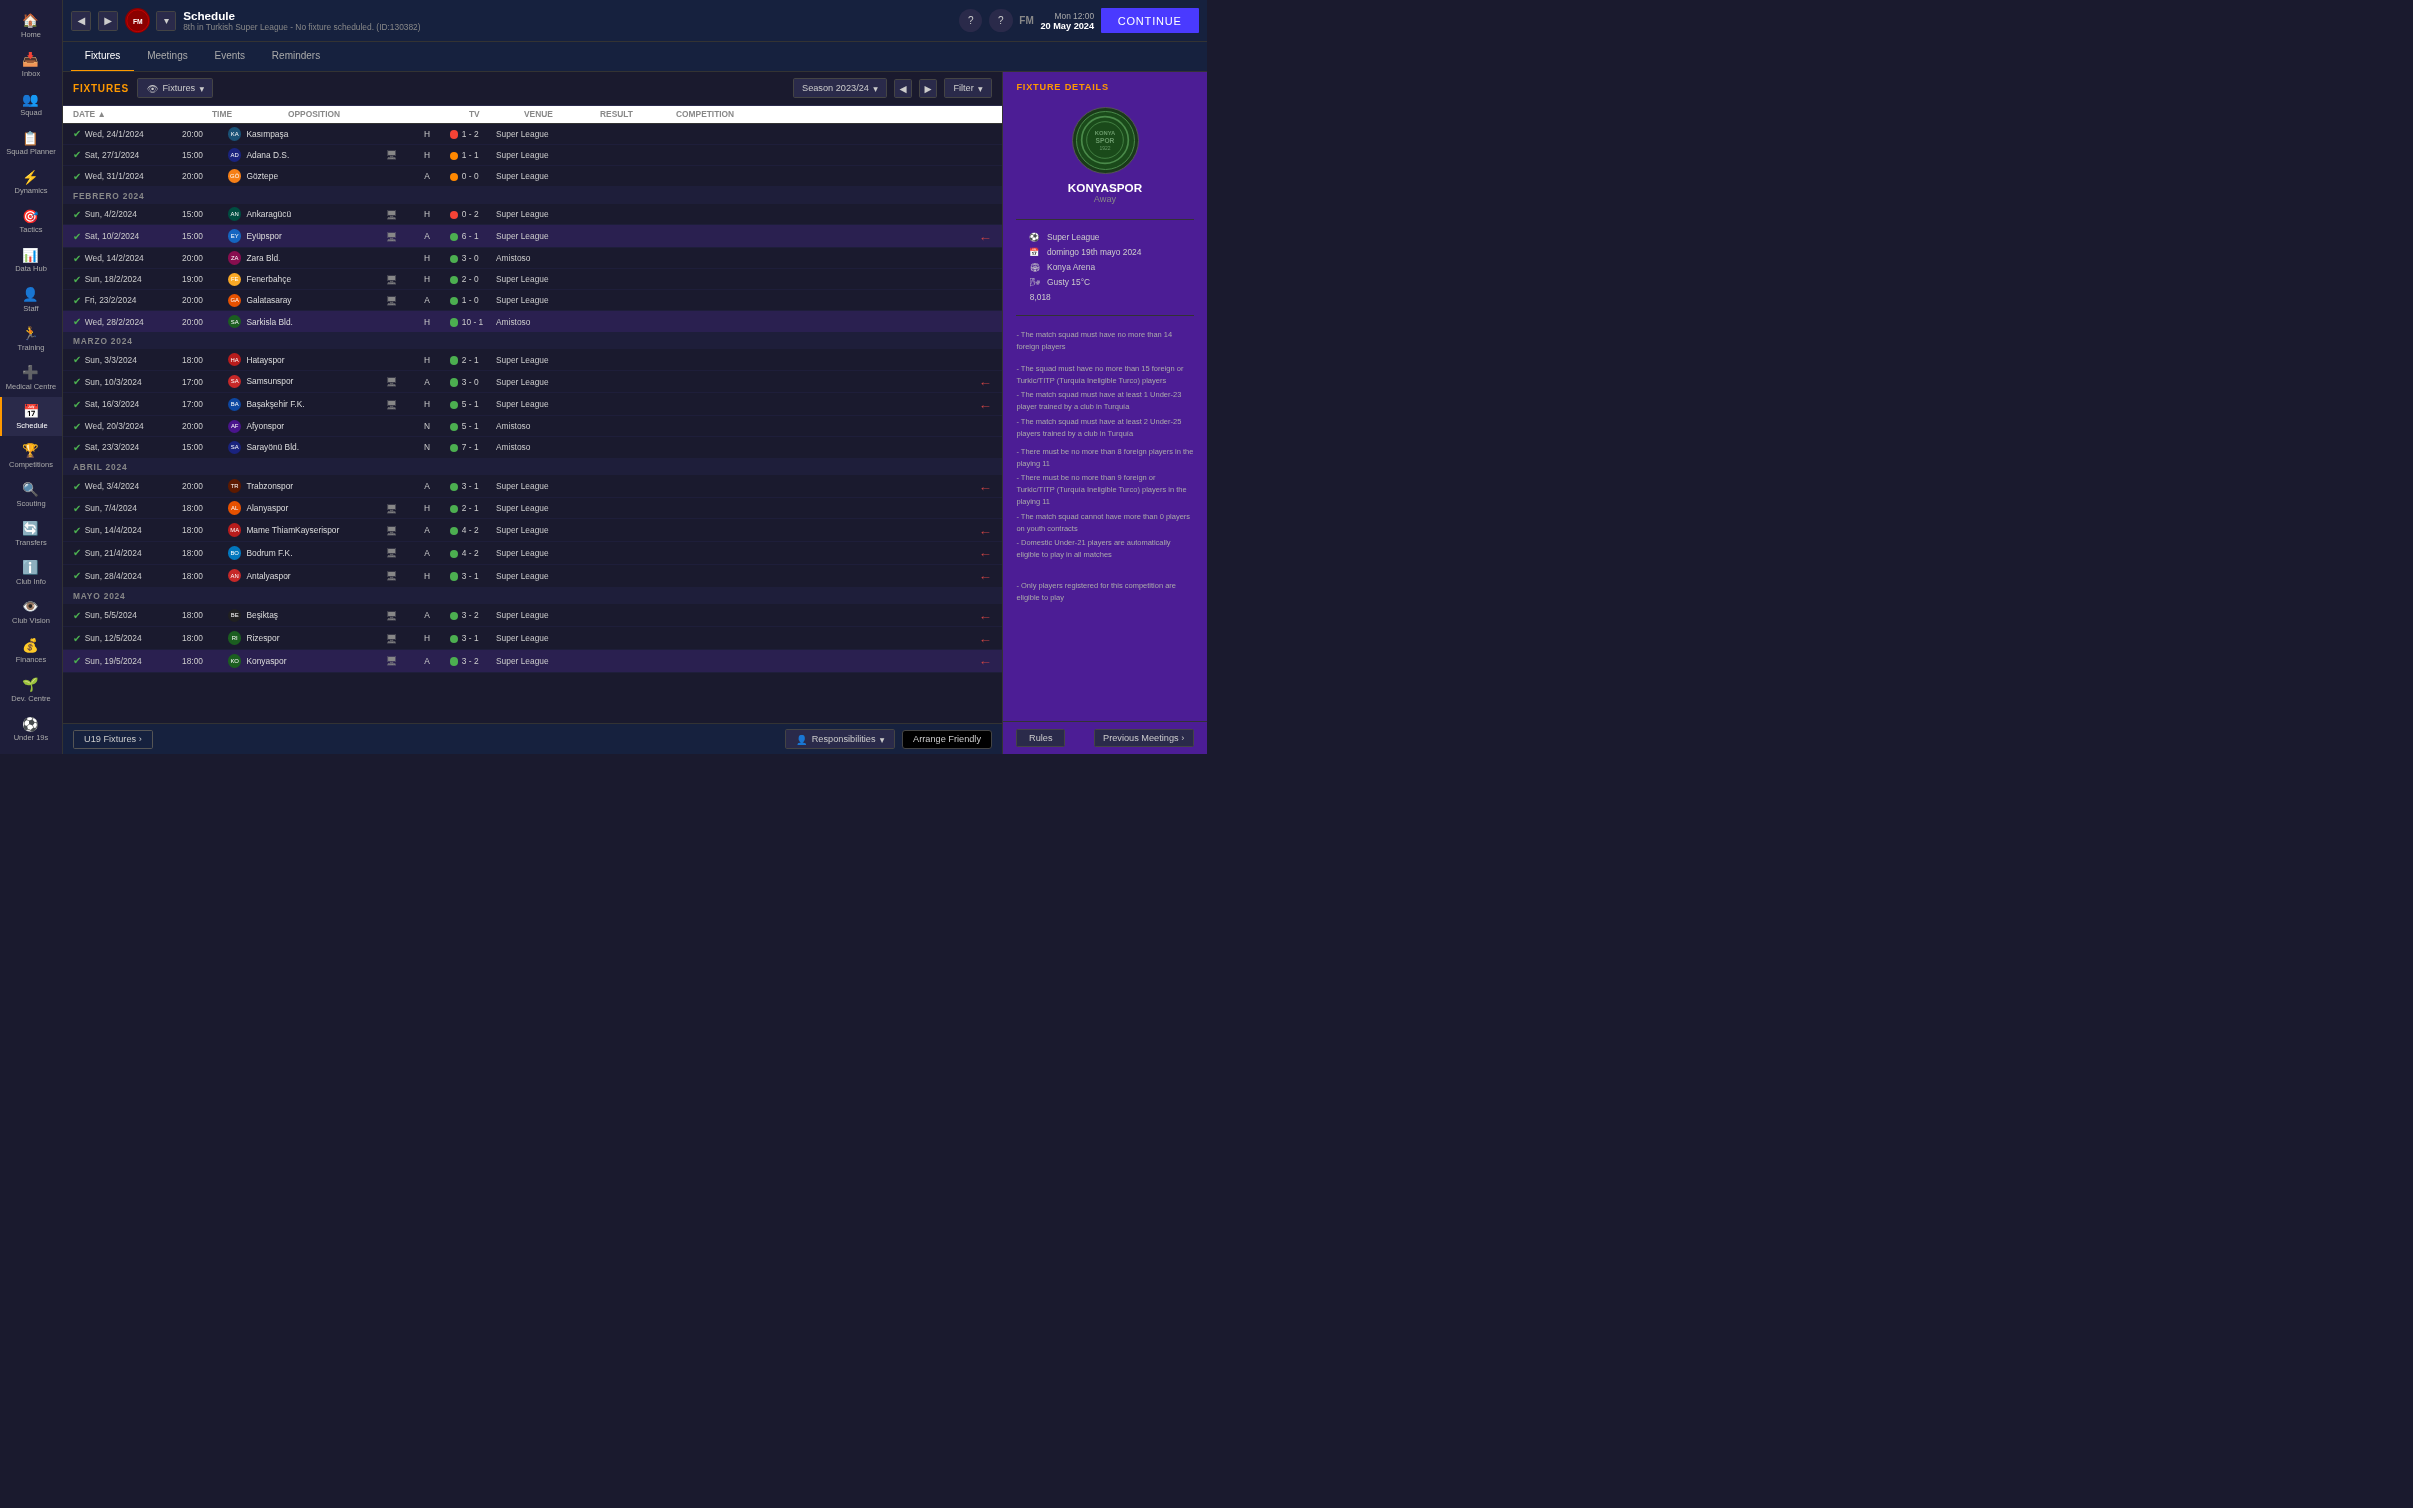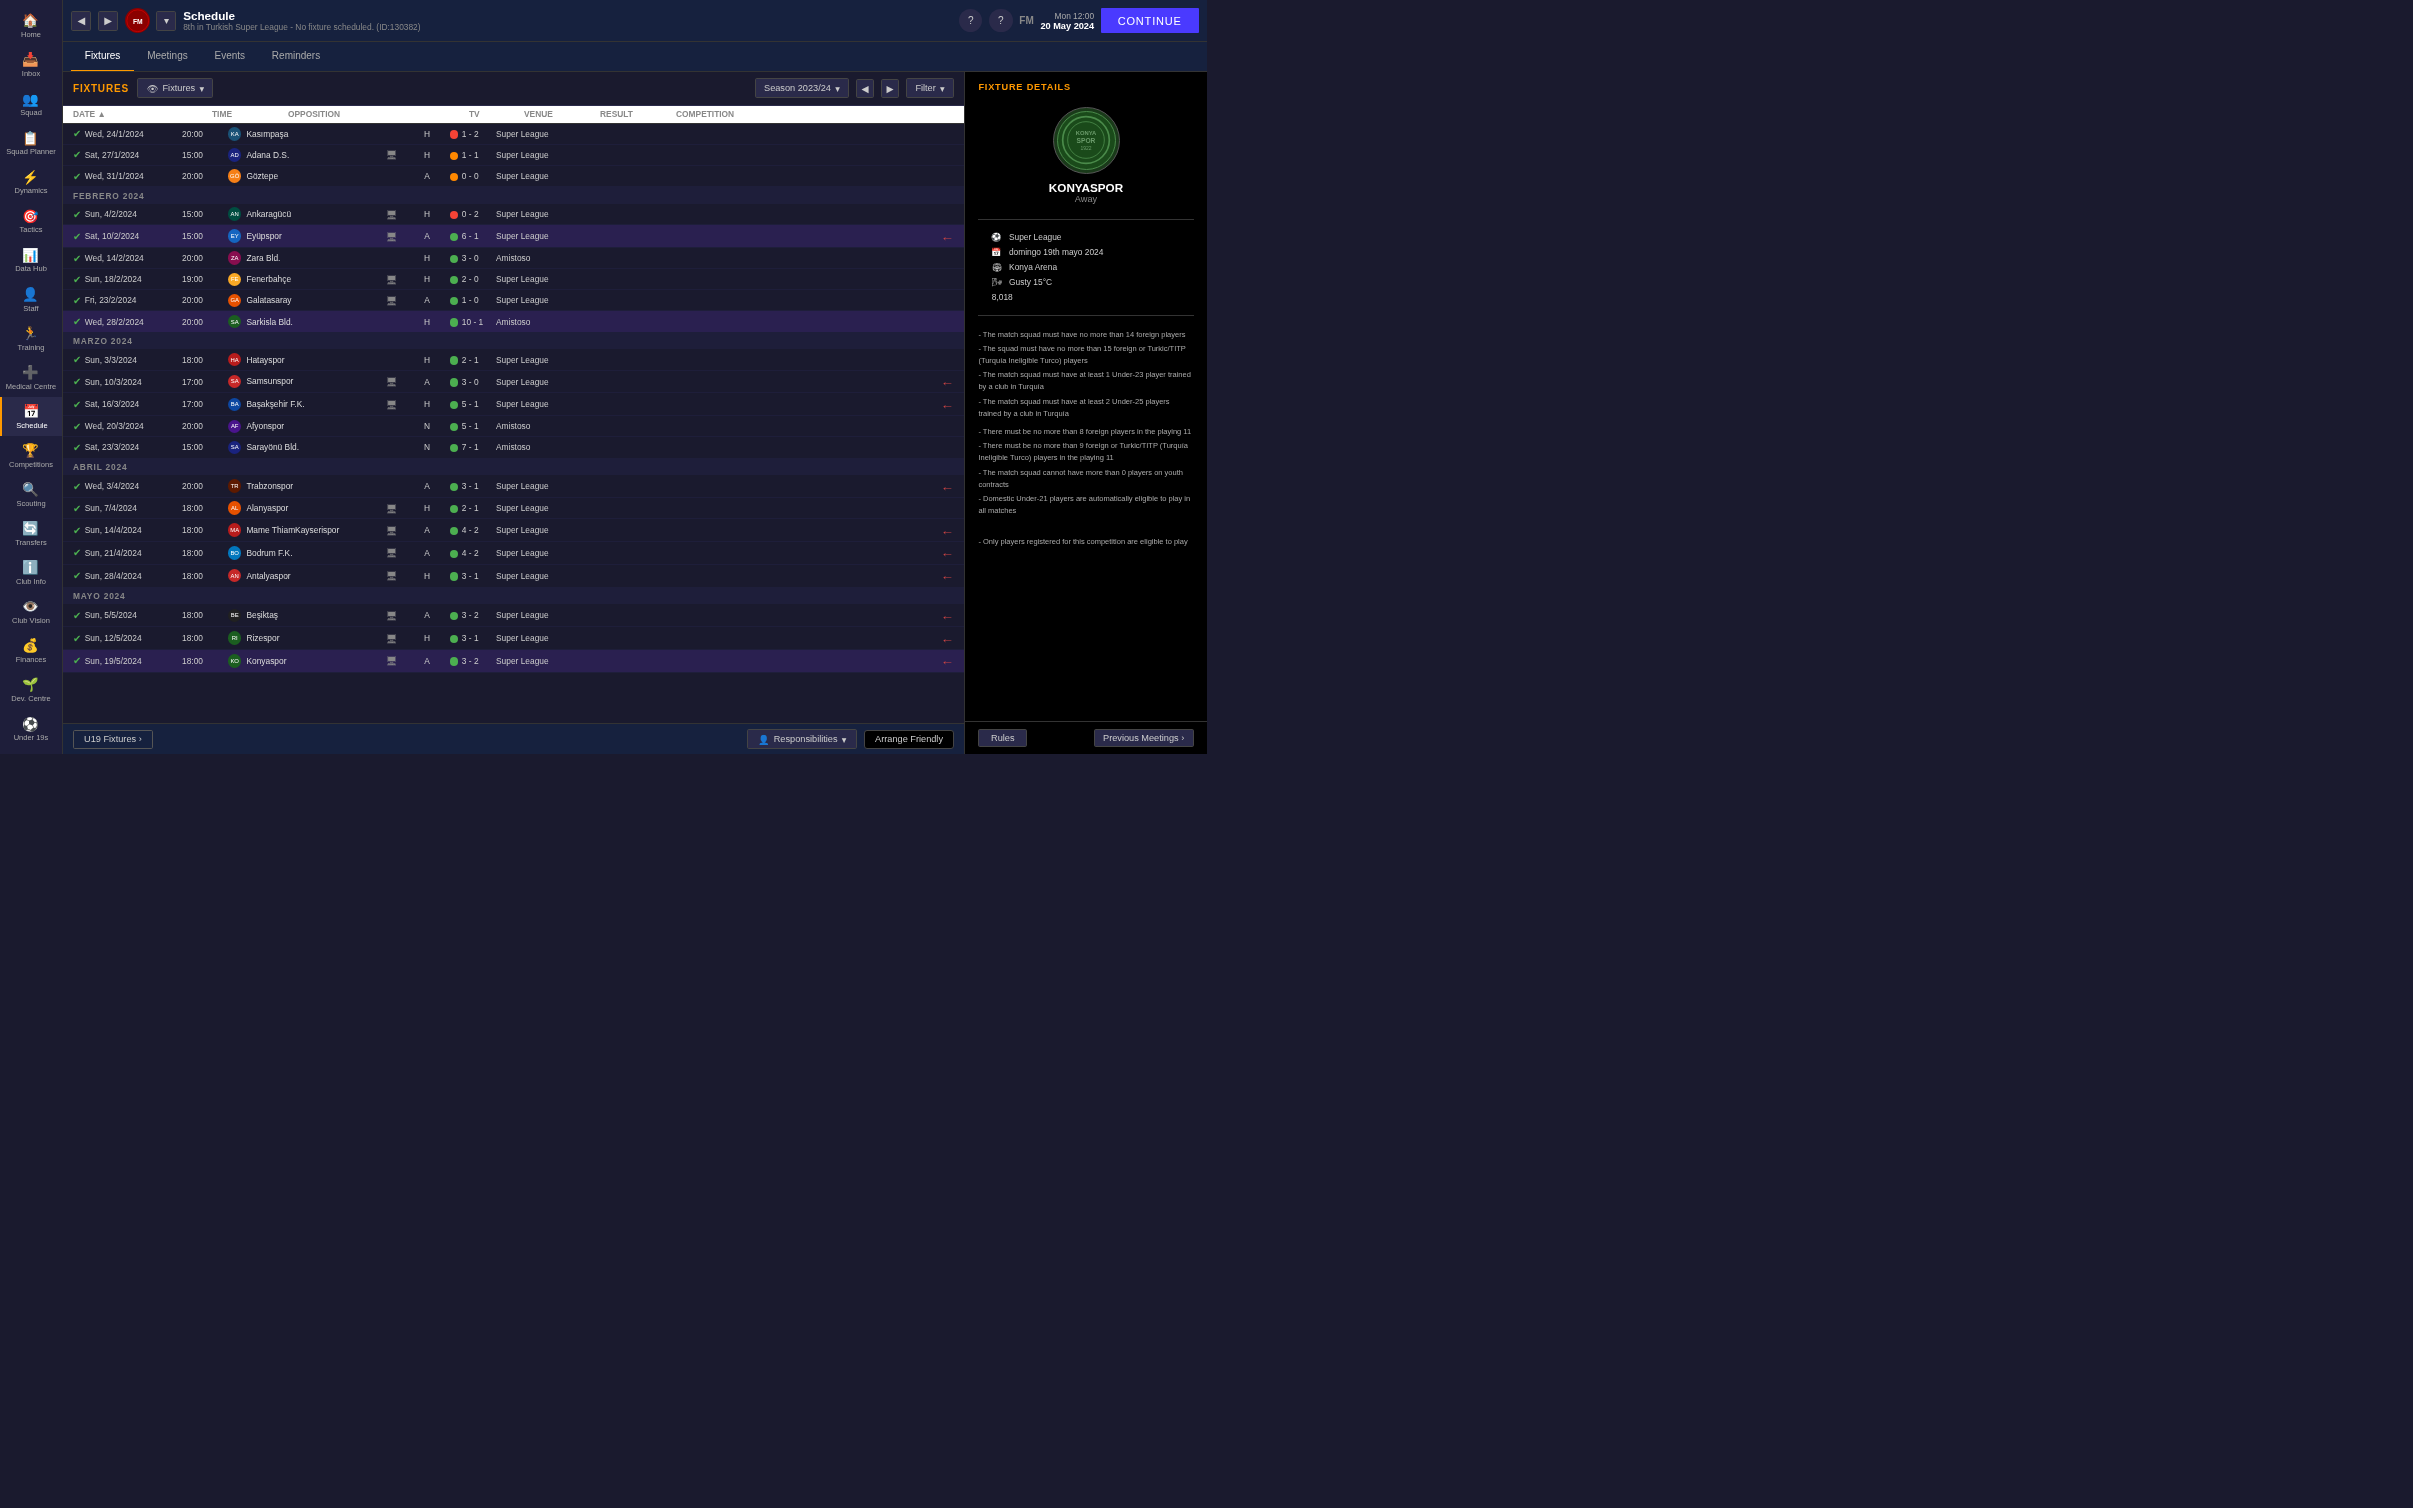--- a/index.html
+++ b/index.html
@@ -365,22 +365,22 @@
       border: 0.8px solid #444;
       color: #ccc;
       padding: 3.4px 10px;
       font-size: 9.2px;
       cursor: pointer;
       border-radius: 3px;
     }
 
     
     .right-panel {
-      width: 243px;
-      background: #000000;
+      width: 205px;
+      background: #4c1d95;
       border-left: 0.8px solid #333;
       display: flex;
       flex-direction: column;
       overflow-y: auto;
     }
     .fixture-details-header {
       color: #f90;
       font-size: 9.2px;
       font-weight: bold;
       letter-spacing: 0.8px;
@@ -1238,21 +1238,21 @@
           <span>Gusty 15°C</span>
         </div>
         <div class="match-detail-row">
           <span>8,018</span>
         </div>
       </div>
 
       <div class="match-divider"></div>
 
       <div class="rules-text" id="rules-container">
-      <p style="margin-bottom: 2px;">- The match squad must have no more than 14 foreign players</p>
+      <p style="margin-bottom: 10px;">- The match squad must have no more than 14 foreign players</p>
           <p style="margin-bottom: 2.5px;">- The squad must have no more than 15 foreign or Turkic/TITP (Turquía Ineligible Turco) players</p>
           <p style="margin-bottom: 2.5px;">- The match squad must have at least 1 Under-23 player trained by a club in Turquía</p>
           <p style="margin-bottom: 6px;">- The match squad must have at least 2 Under-25 players trained by a club in Turquía</p>
           <p style="margin-bottom: 2.5px;">- There must be no more than 8 foreign players in the playing 11</p>
           <p style="margin-bottom: 2.5px;">- There must be no more than 9 foreign or Turkic/TITP (Turquía Ineligible Turco) players in the playing 11</p>
           <p style="margin-bottom: 2.5px;">- The match squad cannot have more than 0 players on youth contracts</p>
           <p style="margin-bottom: 19px;">- Domestic Under-21 players are automatically eligible to play in all matches</p>
           <p style="margin-bottom: 2.5px;">- Only players registered for this competition are eligible to play</p>
         </div>
 

